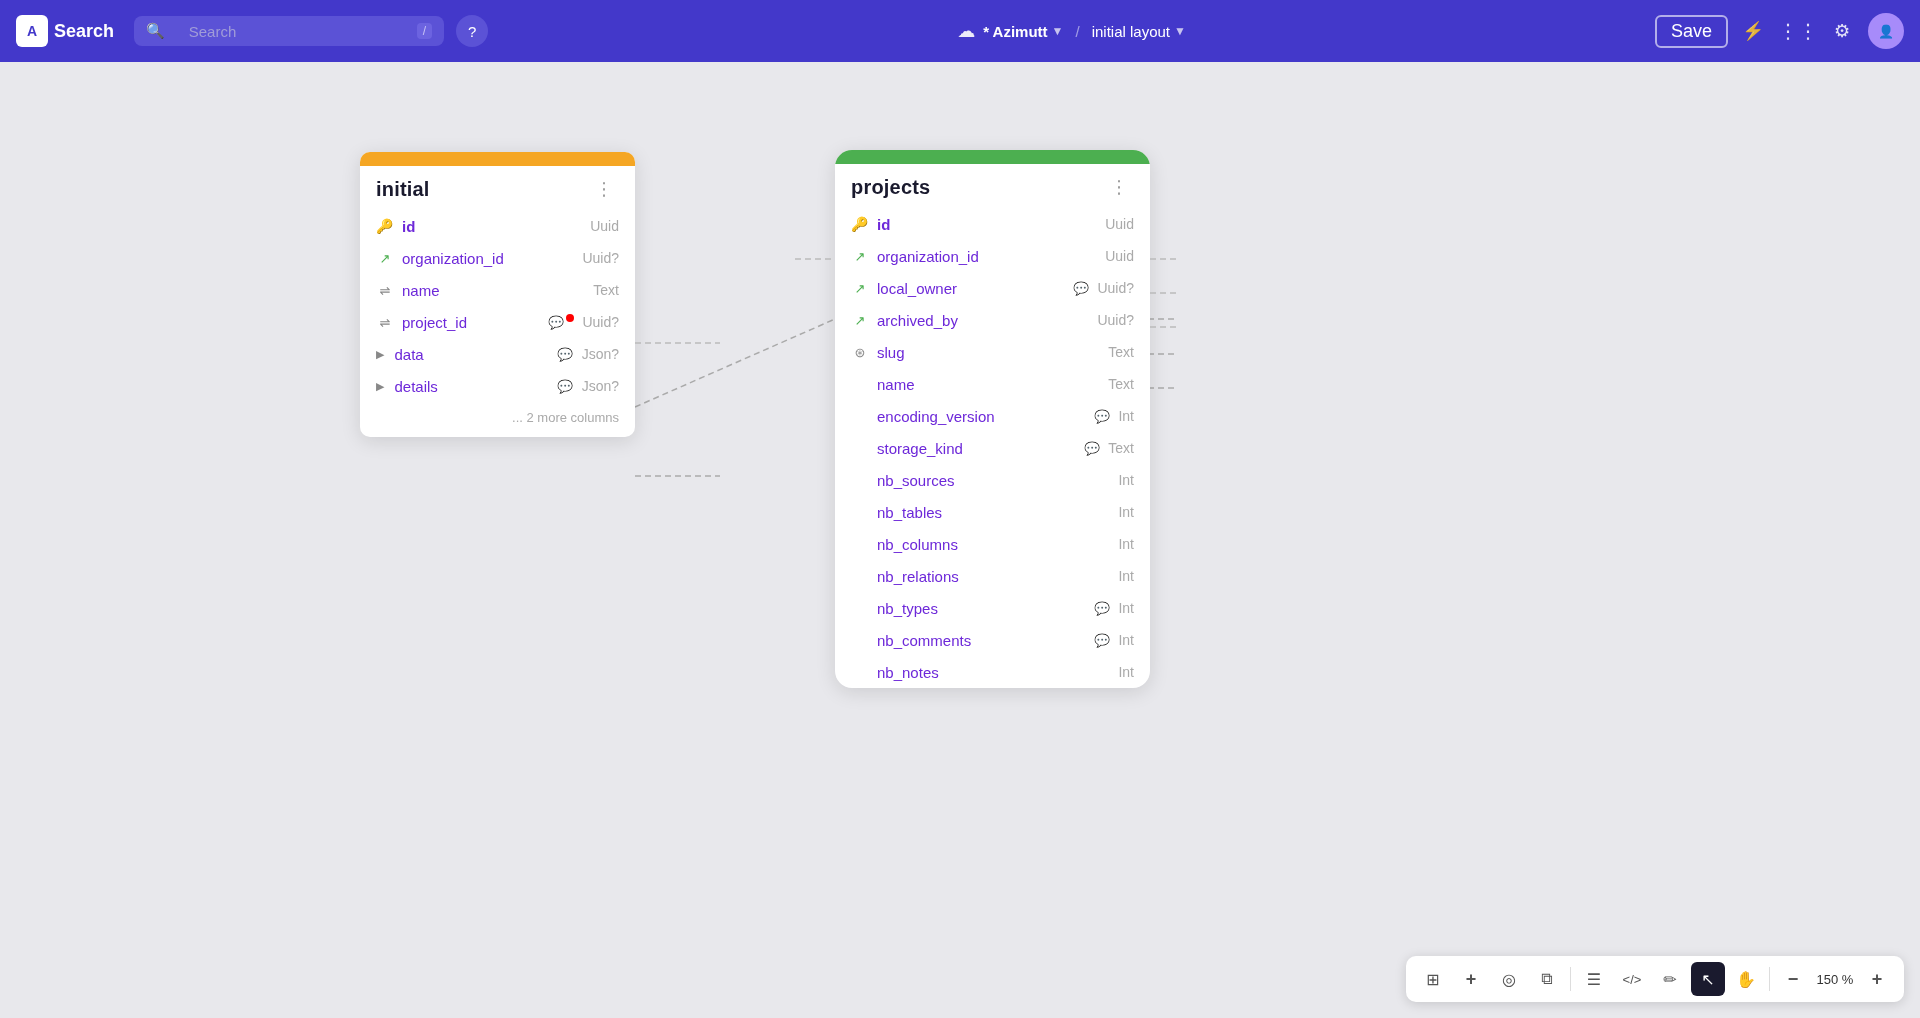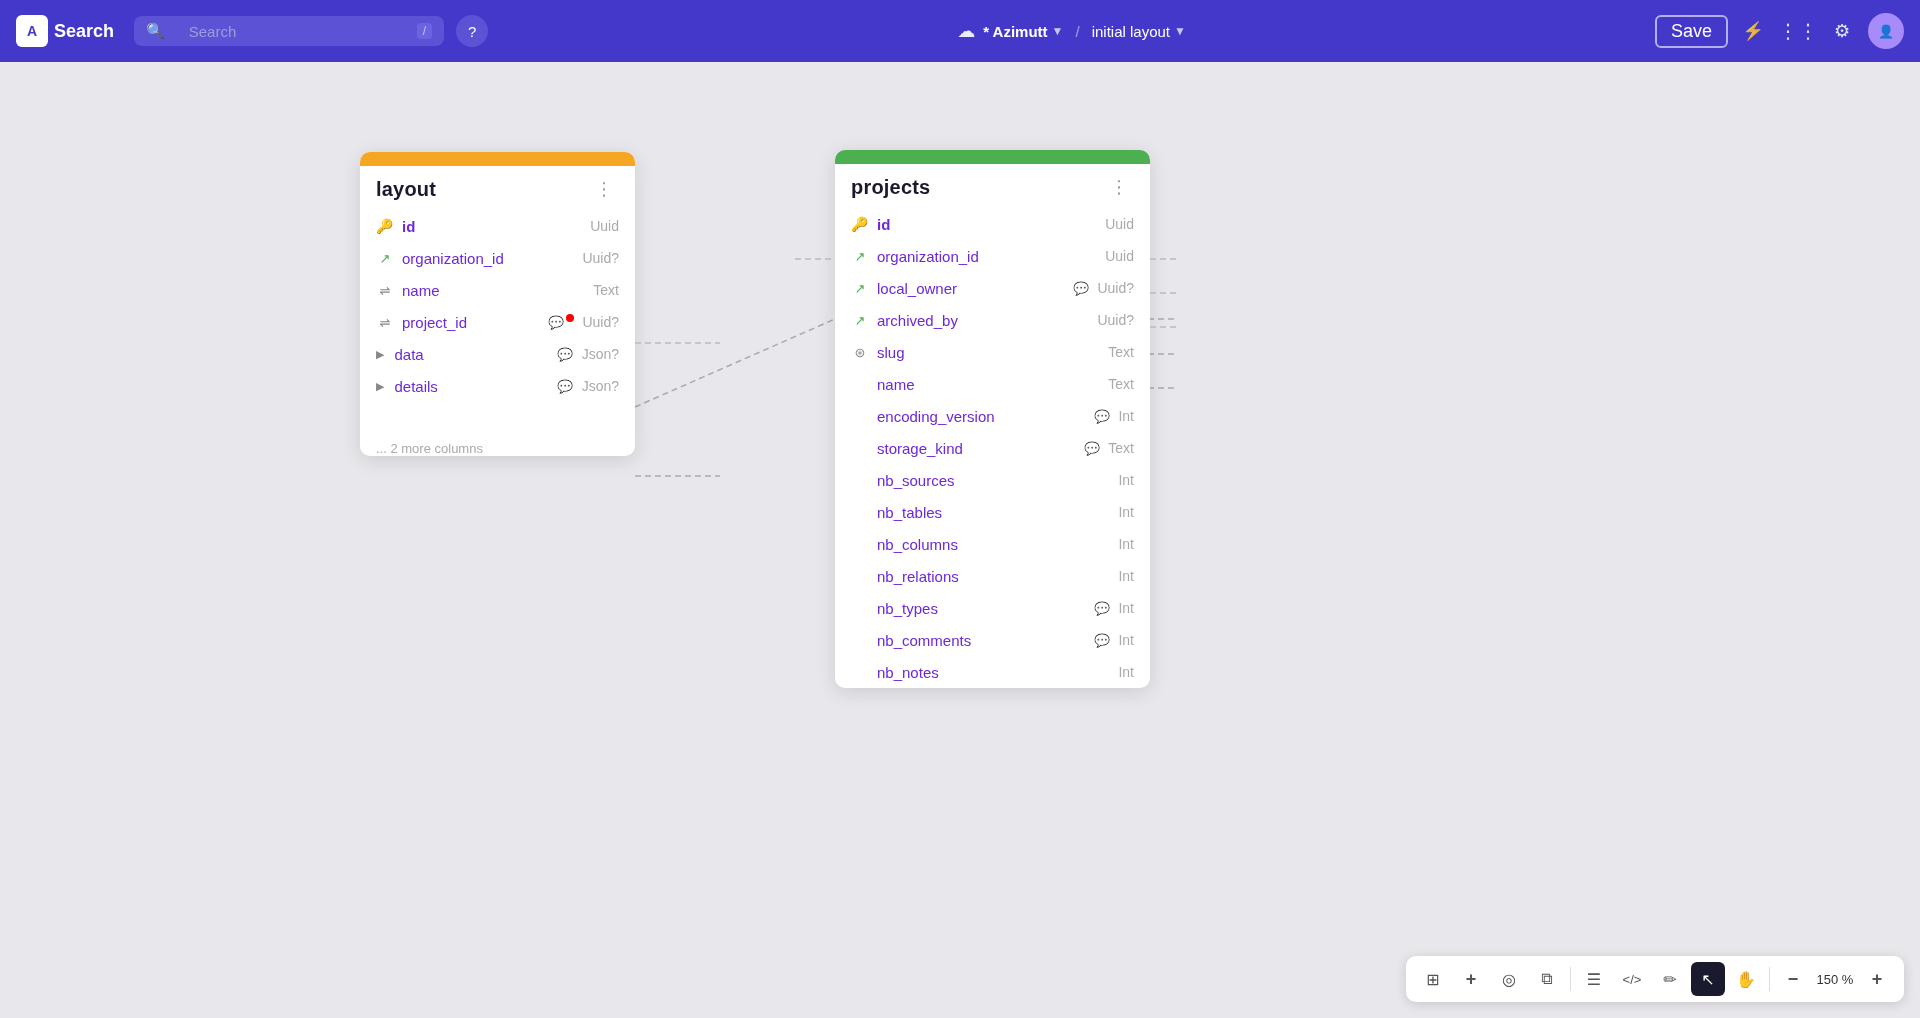--- a/index.html
+++ b/index.html
@@ -214,25 +214,24 @@
       font-size: 13px;
       color: #999;
       margin-left: 2px;
     }
     .expand-icon {
       font-size: 11px;
       color: #888;
       margin-right: 2px;
     }
     .more-columns {
-      padding: 8px 16px 0;
+      padding: 8px 16px 12px;
       font-size: 13px;
       color: #aaa;
-      text-align: left;
-      margin-top: 31px;
+      text-align: right;
     }
 
     
     .bottom-toolbar {
       position: fixed;
       bottom: 16px;
       right: 16px;
       display: flex;
       align-items: center;
       gap: 4px;
@@ -333,21 +332,21 @@
     <line x1="635" y1="352" x2="720" y2="352" stroke="#aaa" stroke-width="1.5" stroke-dasharray="6,4"></line>
 
     <line x1="1148" y1="195" x2="1175" y2="195" stroke="#aaa" stroke-width="1.5" stroke-dasharray="6,4"></line>
     <line x1="1148" y1="230" x2="1175" y2="230" stroke="#aaa" stroke-width="1.5" stroke-dasharray="6,4"></line>
     <line x1="1148" y1="264" x2="1175" y2="264" stroke="#aaa" stroke-width="1.5" stroke-dasharray="6,4"></line>
   </svg>
 
   <div class="table-card" style="left: 360px; top: 90px; width: 275px;">
     <div class="table-header gold"></div>
     <div class="table-title-row">
-      <span class="table-title">layout</span>
+      <span class="table-title">initial</span>
       <span class="menu-dots">⋮</span>
     </div>
 
     <div class="table-row">
       <span class="row-icon" style="color:#4caf50; font-size:14px;">🔑</span>
       <span class="row-name bold">id</span>
       <span class="row-type">Uuid</span>
     </div>
 
     <div class="table-row">
@@ -379,21 +378,21 @@
 
     <div class="table-row">
       <span class="expand-icon">▶</span>
       <span class="row-name">details</span>
       <span class="comment-icon">💬</span>
       <span class="row-type">Json?</span>
     </div>
     <div class="more-columns">... 2 more columns</div>
   </div>
 
-  <div class="table-card" style="left: 835px; top: 88px; width: 315px;">
+  <div class="table-card" style="left: 835px; top: 88px; width: 315px; border-radius: 17px;">
     <div class="table-header green"></div>
     <div class="table-title-row">
       <span class="table-title">projects</span>
       <span class="menu-dots">⋮</span>
     </div>
 
     <div class="table-row">
       <span class="row-icon" style="color:#4caf50; font-size:14px;">🔑</span>
       <span class="row-name bold">id</span>
       <span class="row-type">Uuid</span>

